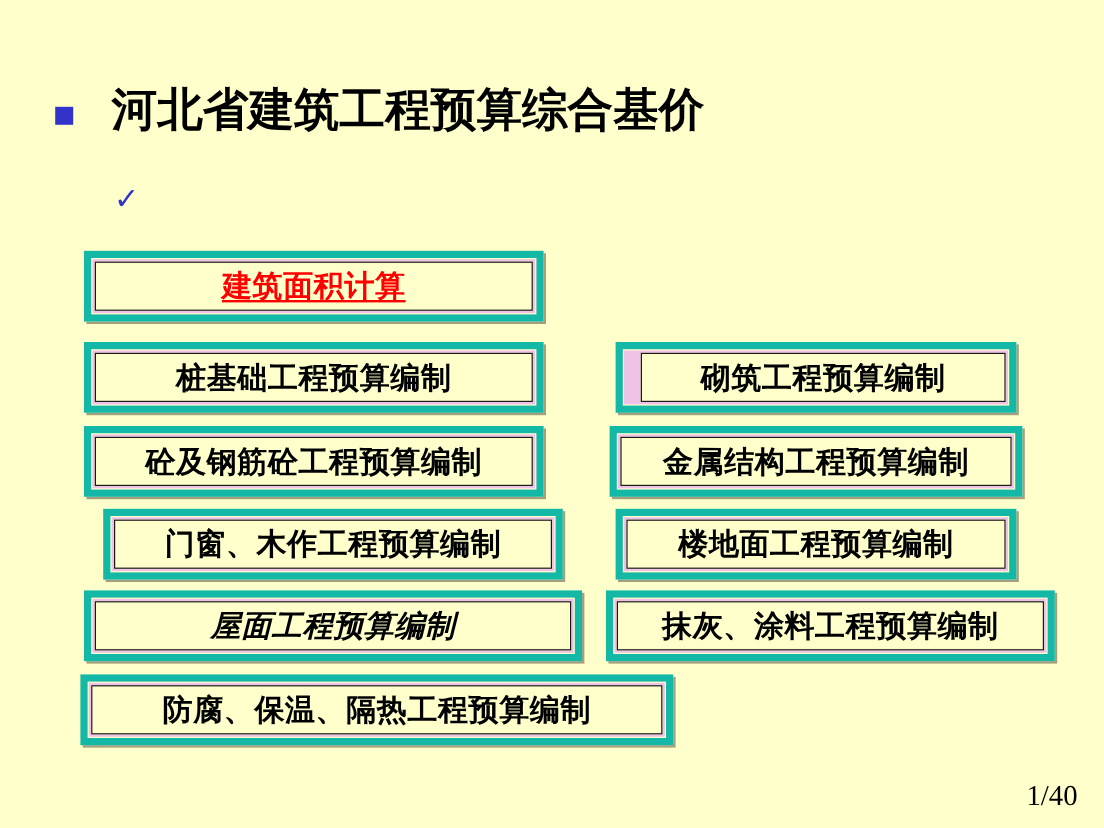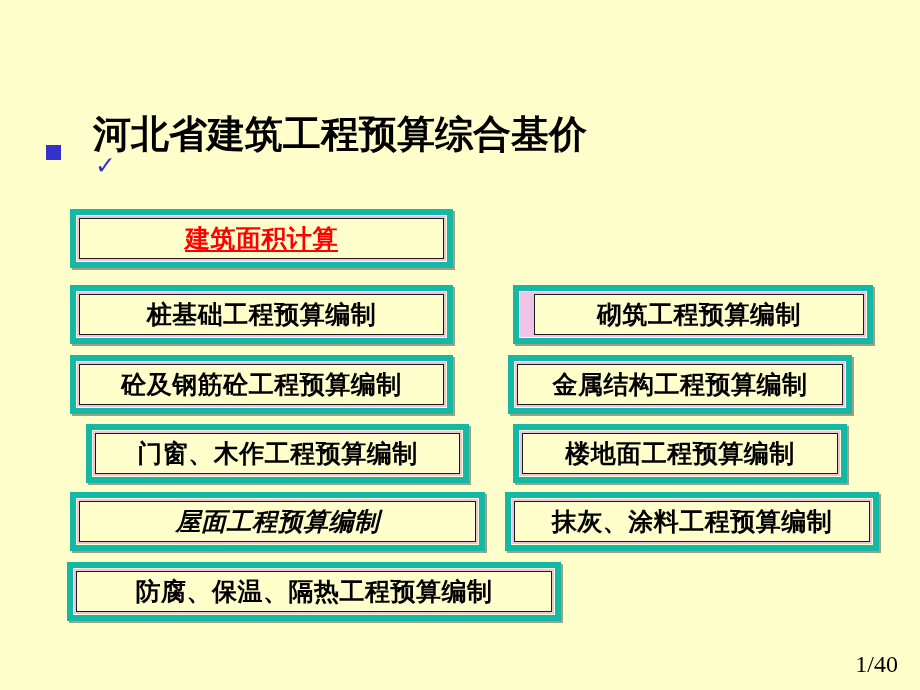--- a/index.html
+++ b/index.html
@@ -22,22 +22,21 @@
     width: 920px;
     height: 690px;
   }
 
   
   .title-row {
     position: absolute;
     left: 46px;
     top: 72px;
     display: flex;
-    align-items: flex-end;
-    margin-top: 43px;
+    align-items: center;
   }
   .title-bullet {
     width: 15px;
     height: 15px;
     background: #3333cc;
     margin-right: 32px;
     flex: none;
     position: relative;
     top: 5px;
   }
@@ -171,21 +170,21 @@
     </div>
   </div>
 
   <div class="box" style="left:70px; top:492px; width:415px; height:59px;font-style:italic;">
     <div class="box-inner">
       <span class="box-label">屋面工程预算编制</span>
     </div>
   </div>
 
 
-  <div class="box" style="left:513px; top:285px; width:360px; height:59px;padding-left:15px;">
+  <div class="box" style="left:513px; top:285px; width:334px; height:59px;padding-left:15px;">
     <div class="box-inner">
       <span class="box-label">砌筑工程预算编制</span>
     </div>
   </div>
 
   <div class="box" style="left:508px; top:355px; width:344px; height:59px;">
     <div class="box-inner">
       <span class="box-label">金属结构工程预算编制</span>
     </div>
   </div>

